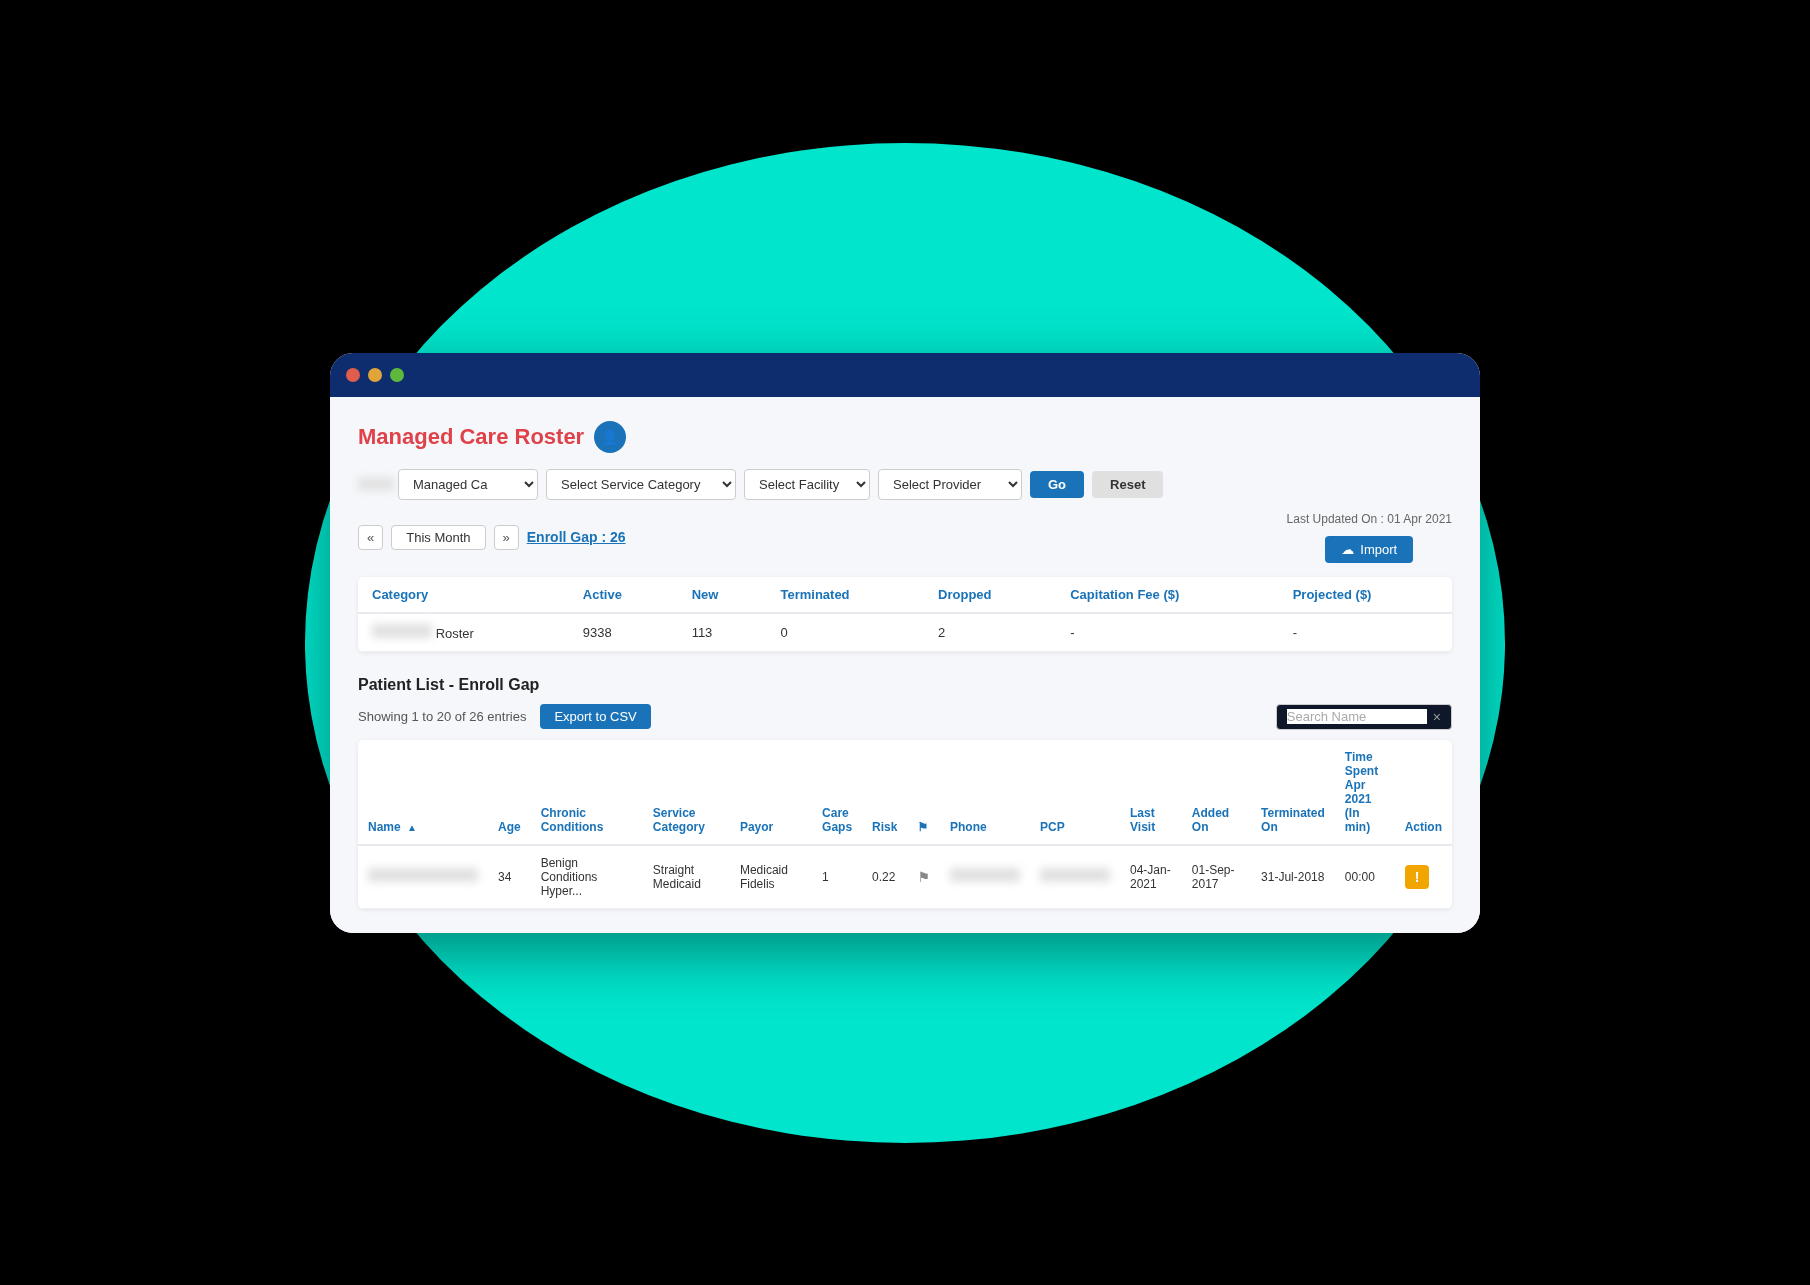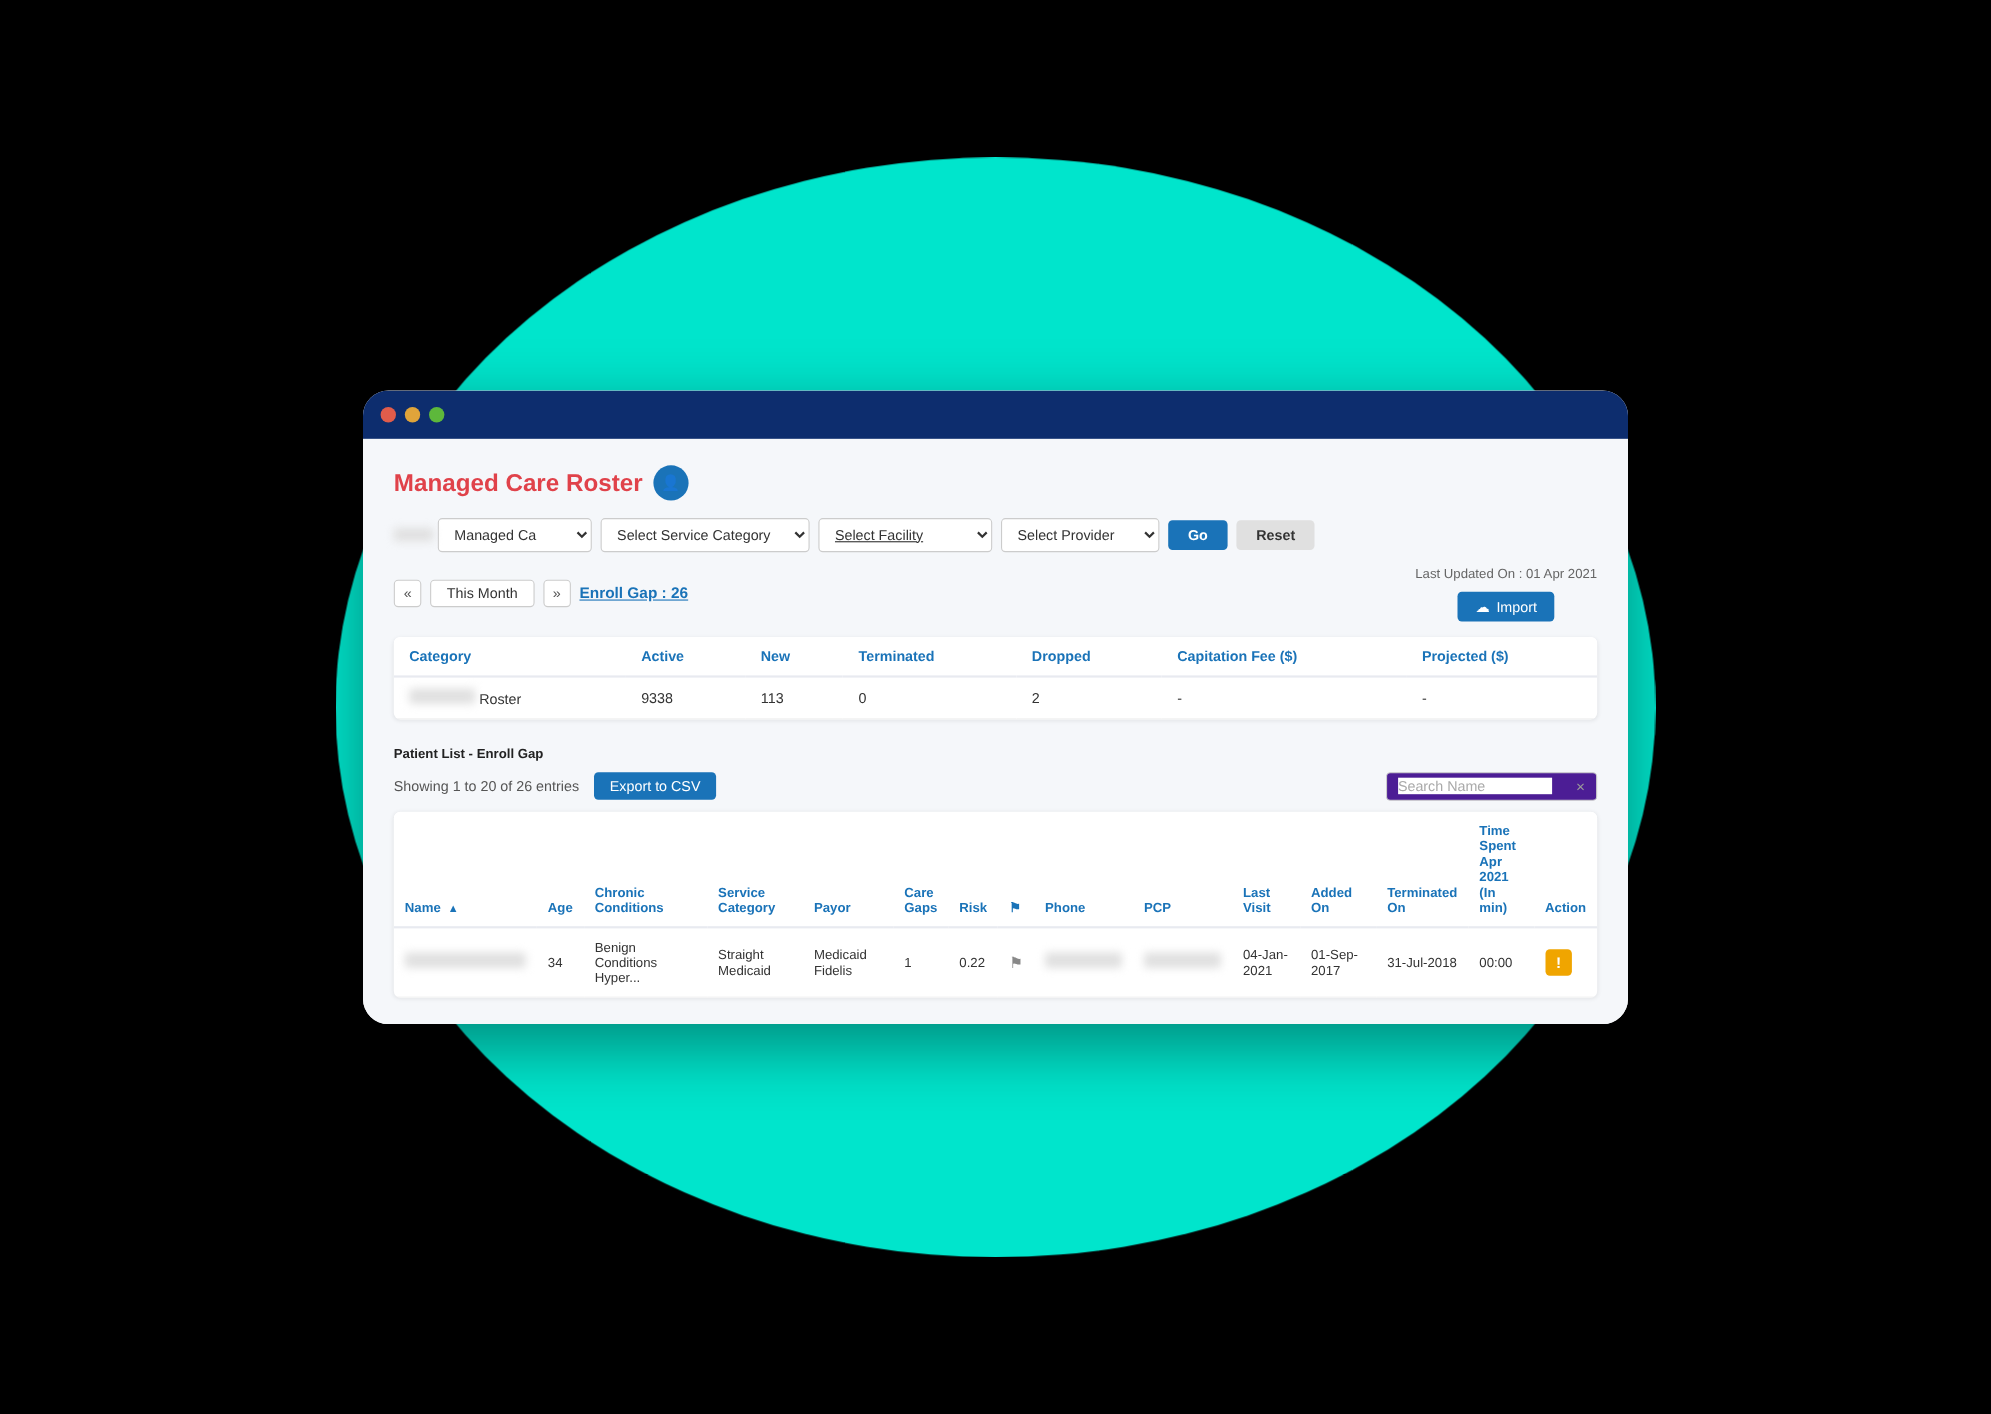--- a/index.html
+++ b/index.html
@@ -91,22 +91,21 @@
       cursor: pointer;
       appearance: auto;
     }
     .filter-select-managed {
       width: 140px;
     }
     .filter-select-category {
       width: 190px;
     }
     .filter-select-facility {
-      width: 158px;
-      text-decoration: underline;
+      width: 126px;
     }
     .filter-select-provider {
       width: 144px;
     }
     .btn-go {
       background: #1a73b8;
       color: #fff;
       border: none;
       padding: 6px 18px;
       border-radius: 4px;
@@ -209,21 +208,21 @@
       min-width: 60px;
       height: 14px;
     }
     .patient-list-header {
       display: flex;
       align-items: center;
       justify-content: space-between;
       margin-bottom: 10px;
     }
     .patient-list-title {
-      font-size: 12px;
+      font-size: 16px;
       font-weight: 700;
       color: #222;
     }
     .patient-list-meta {
       display: flex;
       align-items: center;
       gap: 14px;
       margin-bottom: 10px;
     }
     .showing-text {
@@ -237,23 +236,23 @@
       padding: 5px 14px;
       border-radius: 4px;
       cursor: pointer;
       font-size: 13px;
     }
     .search-box {
       display: flex;
       align-items: center;
       border: 1px solid #ccc;
       border-radius: 4px;
-      background: #4c1d95;
+      background: #0f172a;
       padding: 4px 10px;
-      gap: 22px;
+      gap: 6px;
       margin-left: auto;
     }
     .search-box input {
       border: none;
       outline: none;
       font-size: 13px;
       color: #333;
       width: 140px;
     }
     .search-box input::placeholder { color: #aaa; }

